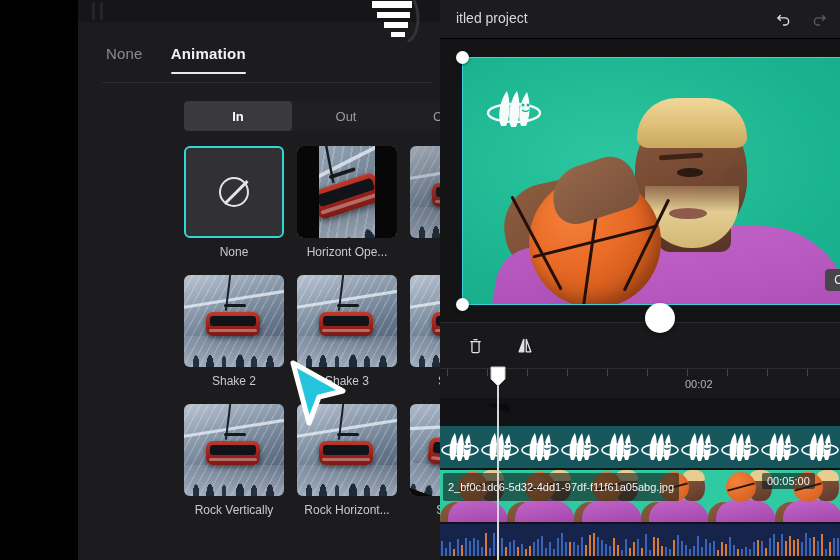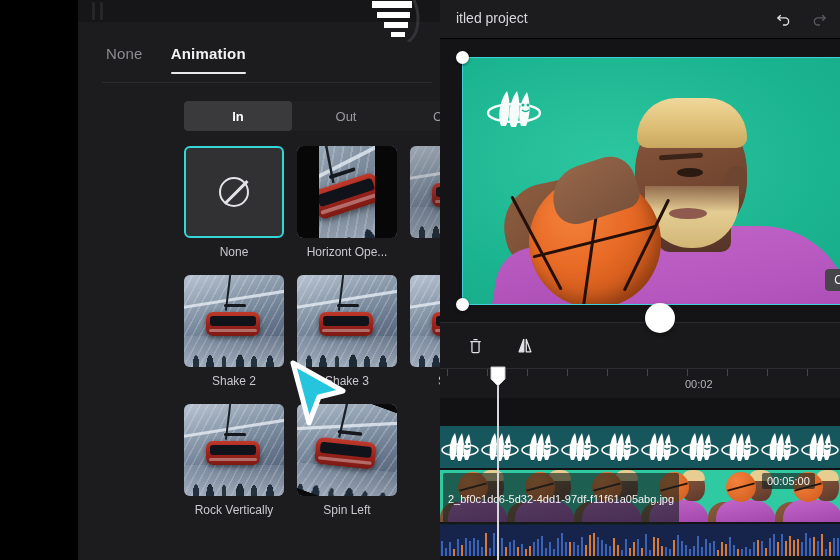--- a/index.html
+++ b/index.html
@@ -316,21 +316,21 @@
     background:linear-gradient(170deg,#c266c9,#a347ad); border-radius:22px 26px 0 0;
   }
   .vf-arm {
     position:absolute; left:0px; bottom:0; width:24px; height:20px;
     background:linear-gradient(150deg,#8d5d40,#70482f); border-radius:16px 6px 0 0;
   }
 
   .clip-label {
     position:absolute; left:3px; top:75px; z-index:9;
     background:rgba(20,32,30,.62); color:#f3f3f5; font-size:11px;
-    padding:20px 5px; border-radius:2px; white-space:nowrap; max-width:300px;
+    padding:8px 5px; border-radius:2px; white-space:nowrap; max-width:300px;
     overflow:hidden; text-overflow:clip;
   }
   .clip-dur {
     position:absolute; left:322px; top:75px; z-index:9;
     background:rgba(20,32,30,.62); color:#f3f3f5; font-size:11px;
     padding:2px 5px; border-radius:2px; white-space:nowrap;
   }
 
   .track-audio {
     position:absolute; left:0; top:126px; width:400px; height:32px;
@@ -476,20 +476,37 @@
     <div class="g-trees"></div>
               <div class="g-cable"></div>
               <div class="g-arm"></div>
     <div class="g-car">
                 <div class="g-win"></div>
                 <div class="g-stripe"></div>
               </div>
   </div>
           </div>
           <div class="cell-label">Rock Vertically</div>
+        </div>
+        <div class="cell">
+          <div class="thumb v-plain">
+  <div class="gondola">
+    <div class="g-sky"></div>
+              <div class="g-streaks"></div>
+              <div class="g-ridge"></div>
+    <div class="g-trees"></div>
+              <div class="g-cable"></div>
+              <div class="g-arm"></div>
+    <div class="g-car">
+                <div class="g-win"></div>
+                <div class="g-stripe"></div>
+              </div>
+  </div>
+          </div>
+          <div class="cell-label">Rock Horizont...</div>
         </div>
         <div class="cell">
           <div class="thumb v-spin">
   <div class="gondola">
     <div class="g-sky"></div>
               <div class="g-streaks"></div>
               <div class="g-ridge"></div>
     <div class="g-trees"></div>
               <div class="g-cable"></div>
               <div class="g-arm"></div>

